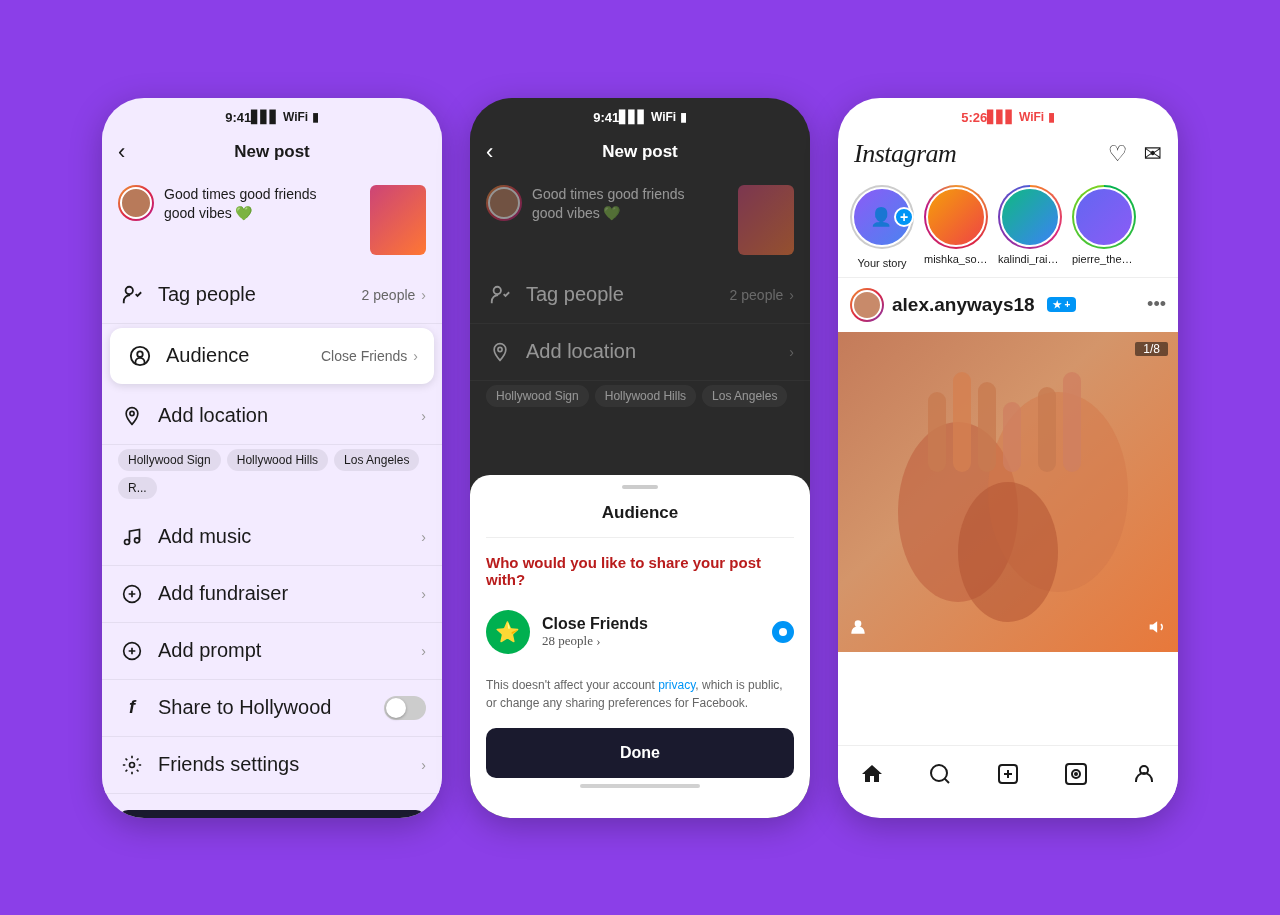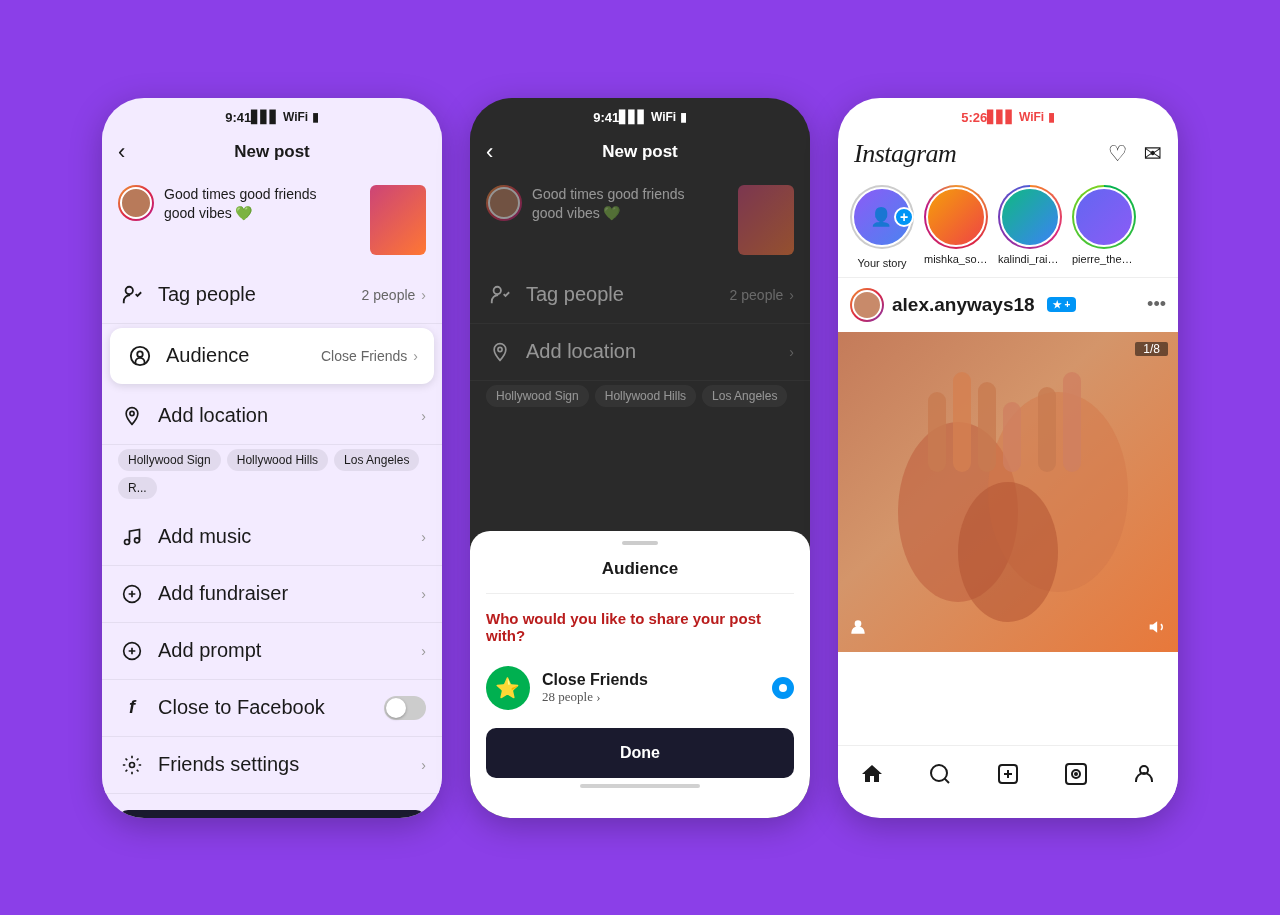--- a/index.html
+++ b/index.html
@@ -559,21 +559,21 @@
             <circle cx="12" cy="12" r="10"></circle>
             <path d="M12 8v8M8 12h8"></path>
           </svg>
       </div>
       <span class="menu-label">Add prompt</span>
       <span class="menu-chevron">›</span>
     </div>
 
     <div class="menu-row">
       <div class="menu-icon" style="font-size:18px;font-weight:700;font-style:italic;">f</div>
-      <span class="menu-label">Close to Facebook</span>
+      <span class="menu-label">Share to Hollywood</span>
       <div class="toggle"></div>
     </div>
 
     <div class="menu-row">
       <div class="menu-icon">
         <svg width="20" height="20" viewBox="0 0 24 24" fill="none" stroke="currentColor" stroke-width="2">
             <circle cx="12" cy="12" r="3"></circle>
             <path d="M12 1v3M12 20v3M4.22 4.22l2.12 2.12M17.66 17.66l2.12 2.12M1 12h3M20 12h3M4.22 19.78l2.12-2.12M17.66 6.34l2.12-2.12"></path>
           </svg>
       </div>
@@ -653,20 +653,23 @@
       <div class="audience-icon-bg green">⭐</div>
       <div class="audience-info">
         <div class="audience-name">Close Friends</div>
         <div class="audience-sub">28 people ›</div>
       </div>
       <div class="radio-outer selected">
         <div class="radio-inner"></div>
       </div>
     </div>
 
+    <div class="modal-privacy-note">
+      This doesn't affect your account <a href="#">privacy</a>, which is public, or change any sharing preferences for Facebook.
+    </div>
 
     <button class="modal-done-btn">Done</button>
     <div class="phone-home-indicator"></div>
   </div>
 </div>
 
 <div class="phone phone-3">
 
   <div class="status-bar">
     <span>5:26</span>

